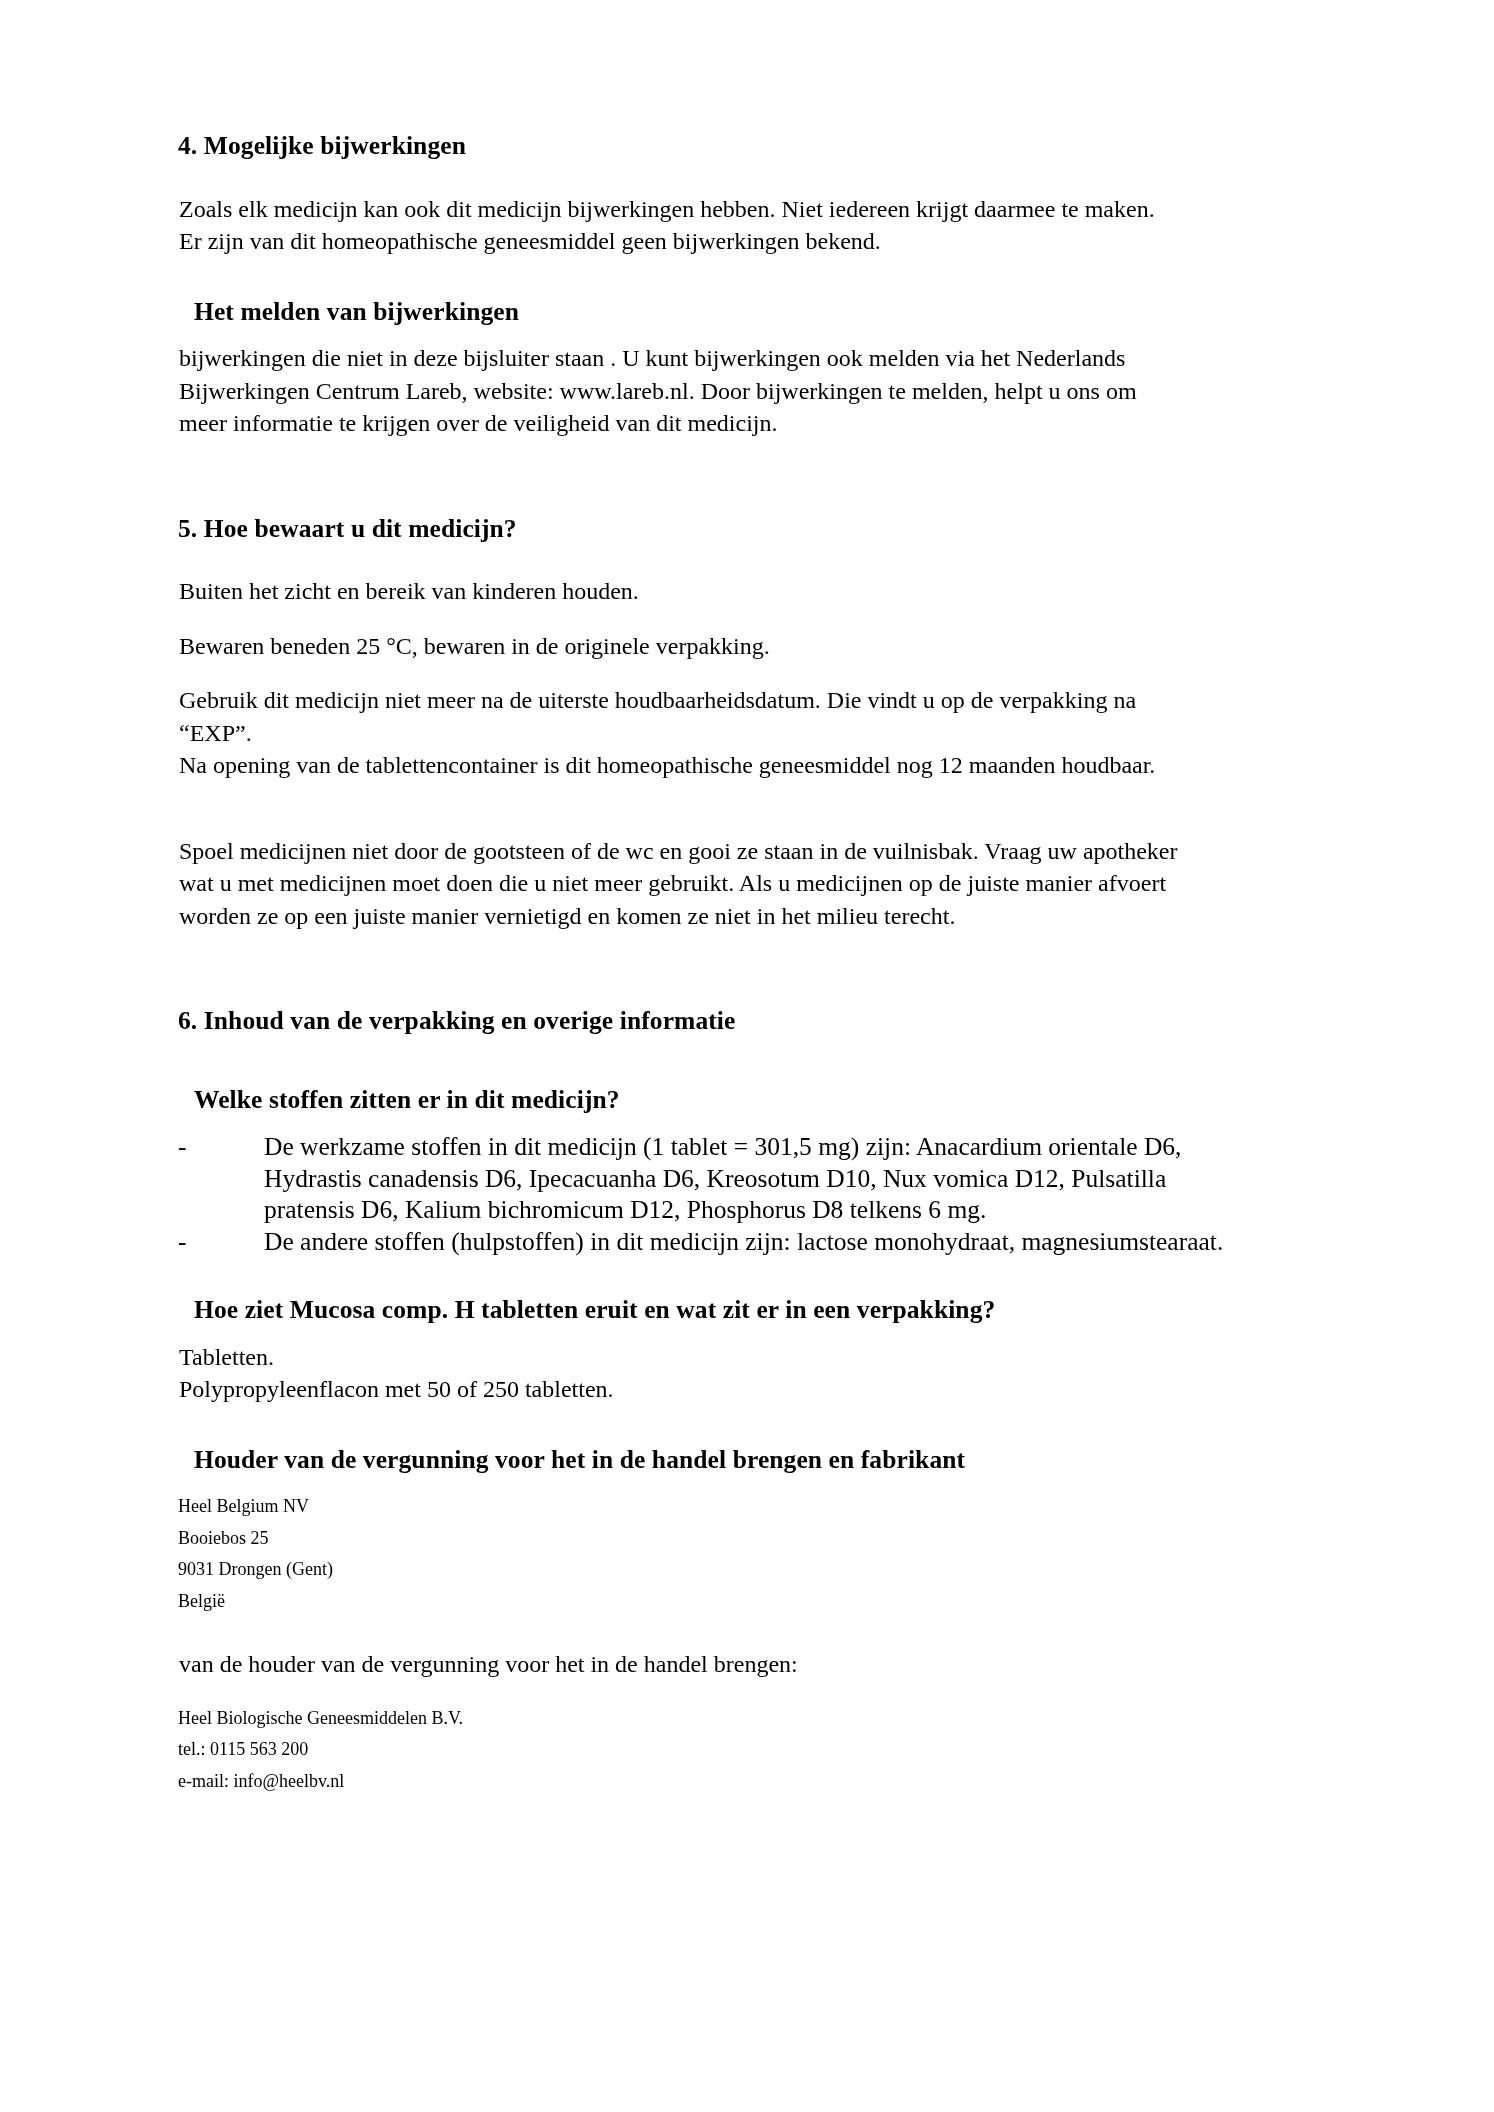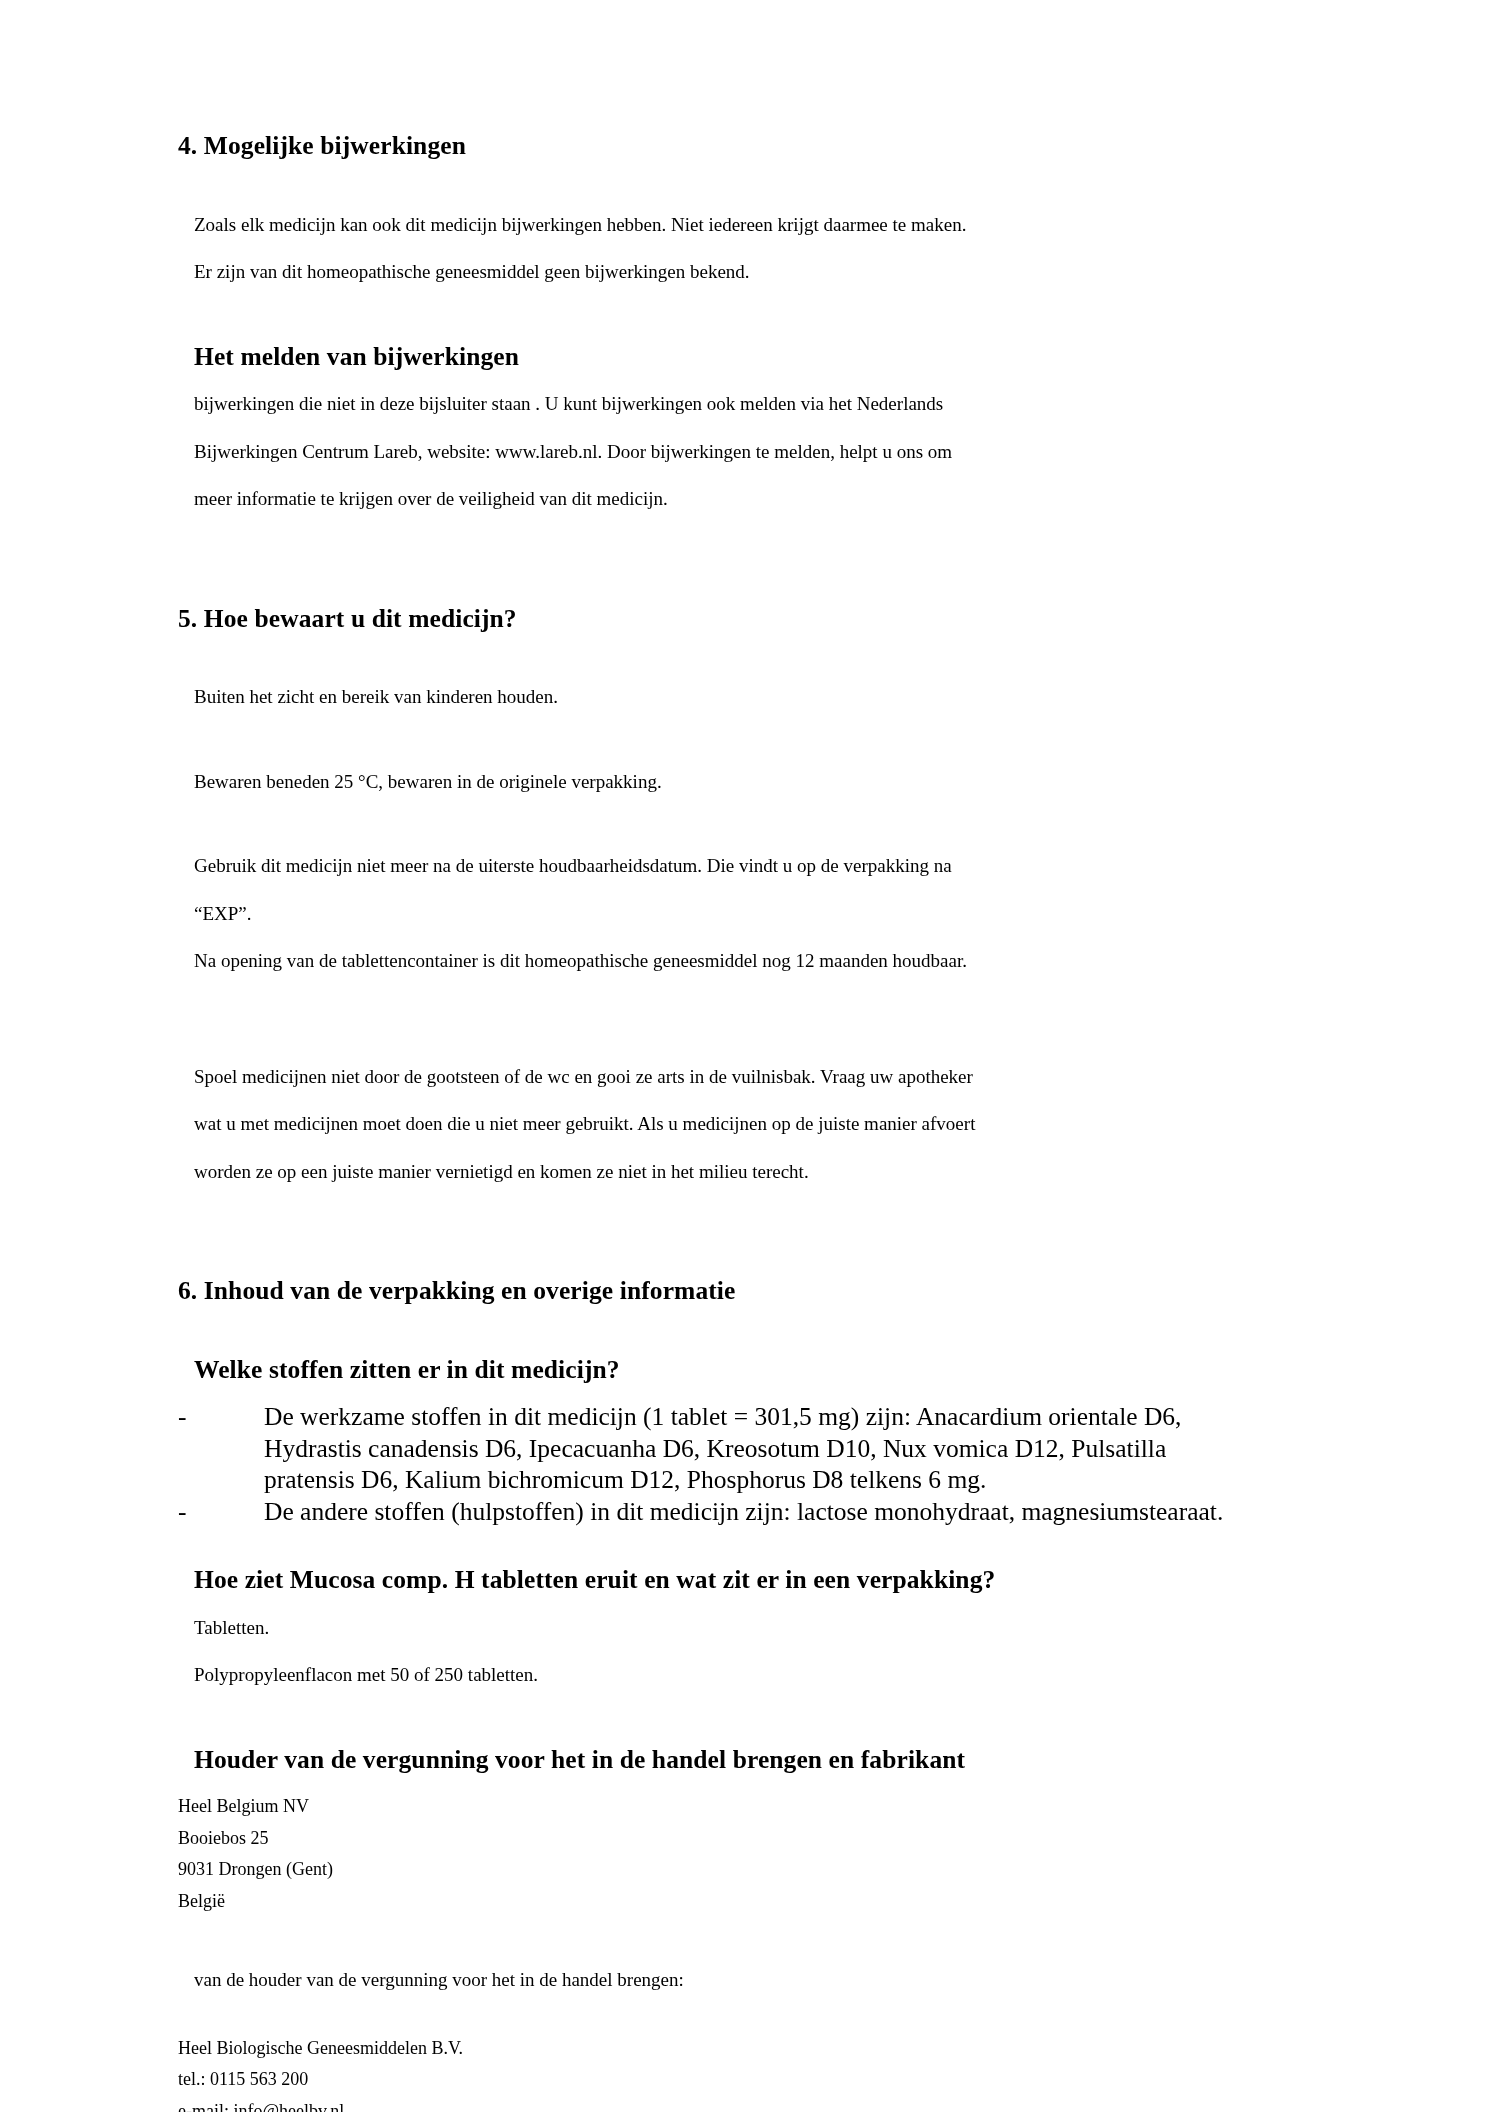--- a/index.html
+++ b/index.html
@@ -36,23 +36,23 @@
   }
   h3.sub-heading {
     font-size: 25.5px;
     line-height: 31.5px;
     font-weight: bold;
     margin: 16px;
     padding: 0;
     letter-spacing: 0.1px;
   }
   p.para {
-    margin: 16px;
+    margin: 1px;
     padding: 0;
-    font-size: 19px;
+    font-size: 24px;
     line-height: 31.5px;
     text-align: left;
   }
   .gap-s  { height: 21px; }
   .gap-m  { height: 31px; }
   .gap-l  { height: 52px; }
   .gap-xxl{ height: 72px; }
 
   ul.dash-list {
     list-style: none;
@@ -101,21 +101,21 @@
     <div class="gap-m"></div>
     <p class="para">Buiten het zicht en bereik van kinderen houden.</p>
     <div class="gap-s"></div>
     <p class="para">Bewaren beneden 25 °C, bewaren in de originele verpakking.</p>
     <div class="gap-s"></div>
     <p class="para">Gebruik dit medicijn niet meer na de uiterste houdbaarheidsdatum. Die vindt u op de verpakking na</p>
     <p class="para">“EXP”.</p>
     <p class="para">Na opening van de tablettencontainer is dit homeopathische geneesmiddel nog 12 maanden houdbaar.</p>
 
     <div class="gap-l"></div>
-    <p class="para">Spoel medicijnen niet door de gootsteen of de wc en gooi ze arts in de vuilnisbak. Vraag uw apotheker</p>
+    <p class="para">Spoel medicijnen niet door de gootsteen of de wc en gooi ze staan in de vuilnisbak. Vraag uw apotheker</p>
     <p class="para">wat u met medicijnen moet doen die u niet meer gebruikt. Als u medicijnen op de juiste manier afvoert</p>
     <p class="para">worden ze op een juiste manier vernietigd en komen ze niet in het milieu terecht.</p>
 
     <div class="gap-xxl"></div>
 
     <h2 class="section-heading">6. Inhoud van de verpakking en overige informatie</h2>
     <div class="gap-m"></div>
     <h3 class="sub-heading">Welke stoffen zitten er in dit medicijn?</h3>
 
     <ul class="dash-list">

